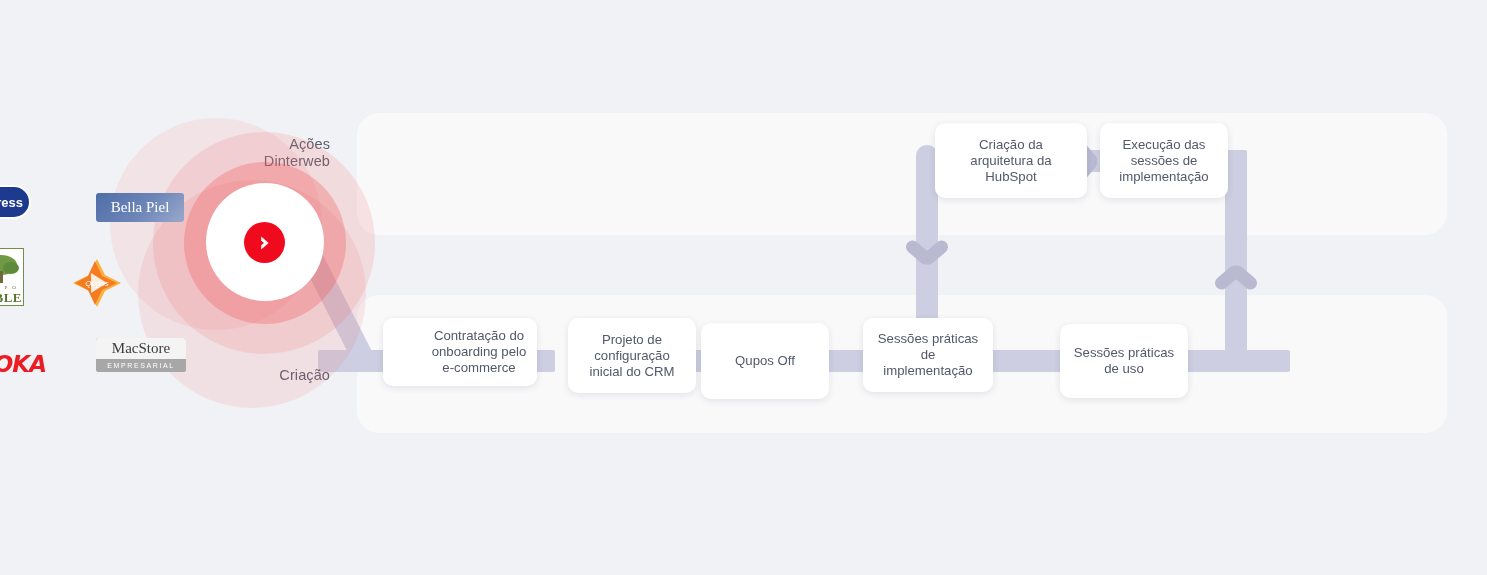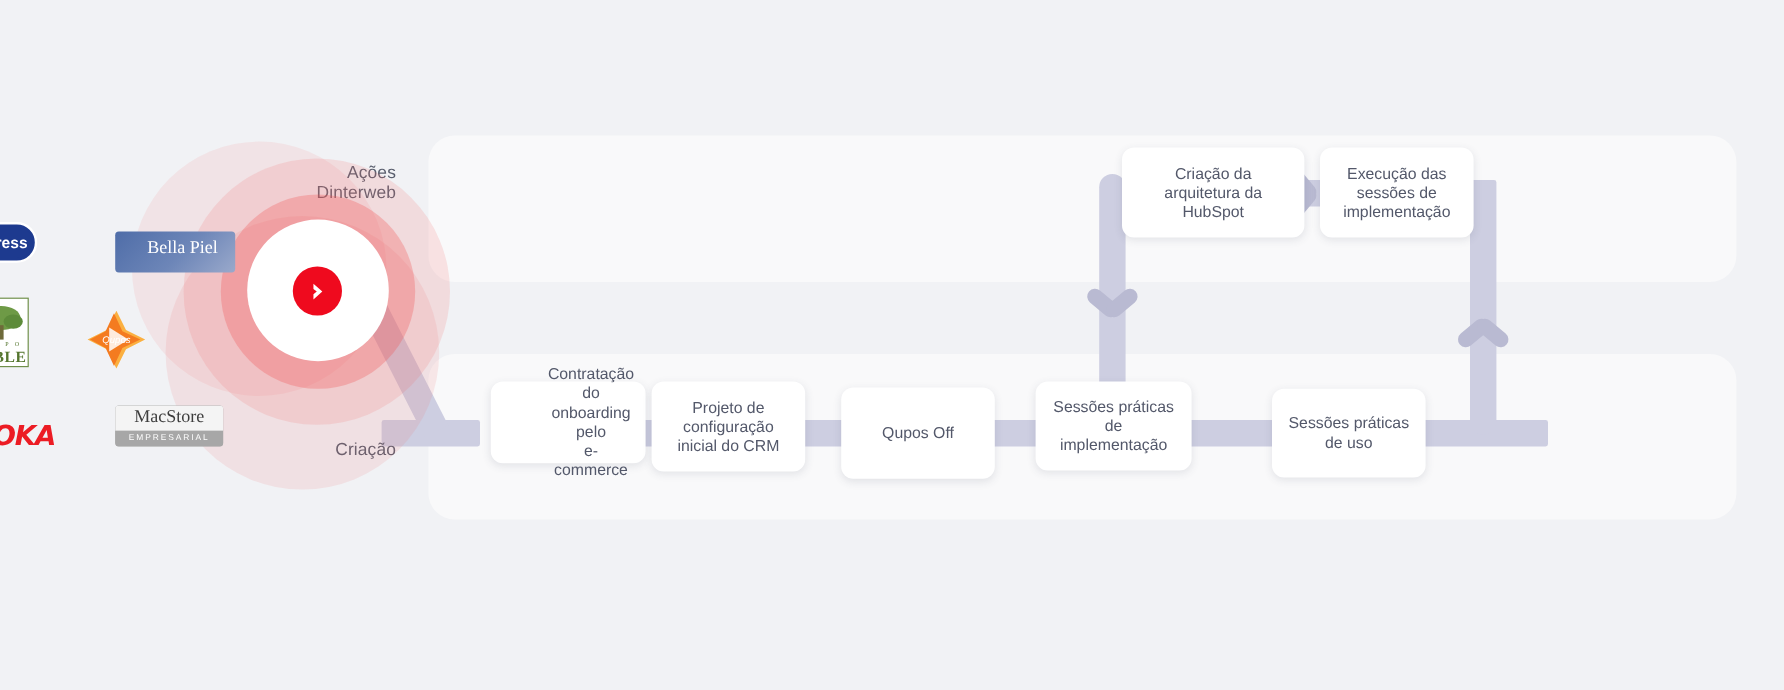--- a/index.html
+++ b/index.html
@@ -163,26 +163,25 @@
 
   #logo-soka {
     left: -22px; top: 352px; width: 68px; height: 24px;
     color: #ec1c24; font-size: 23px; font-weight: bold; font-style: italic;
     letter-spacing: -1px; line-height: 24px;
     font-family: "DejaVu Sans", sans-serif;
     display: flex; align-items: center; justify-content: flex-end;
   }
 
   #logo-bella {
-    left: 96px; top: 193px; width: 88px; height: 34px;
+    left: 96px; top: 193px; width: 88px; height: 29px;
     background: linear-gradient(135deg, #4f6da8 0%, #6d86b8 55%, #9aa9cb 100%);
     border-radius: 3px;
     color: #ffffff; font-size: 15px; line-height: 29px; text-align: center;
     font-family: "Liberation Serif", serif;
-    padding-left: 12px;
   }
 
   #logo-qupos {
     left: 71px; top: 257px; width: 52px; height: 52px; font-style: italic;
   }
 
   #logo-macstore {
     left: 96px; top: 338px; width: 90px; height: 34px;
     border-radius: 3px; overflow: hidden;
     background: #a7a7a7;
@@ -236,24 +235,24 @@
 Dinterweb</div>
   <div class="lane-label" id="label-service">Criação</div>
 
   <div class="card" style="left:935px;  top:123px; width:152px; height:75px;">Criação da
 arquitetura da
 HubSpot</div>
   <div class="card" style="left:1100px; top:123px; width:128px; height:75px;">Execução das
 sessões de
 implementação</div>
 
-  <div class="card" style="left:409px;  top:318px; width:129px; height:68px;padding-left:47px;">Contratação do
+  <div class="card" style="left:383px;  top:318px; width:154px; height:68px;padding-left:47px;">Contratação do
 onboarding pelo
 e-commerce</div>
-  <div class="card" style="left:543px;  top:318px; width:128px; height:75px;">Projeto de
+  <div class="card" style="left:568px;  top:318px; width:128px; height:75px;">Projeto de
 configuração
 inicial do CRM</div>
   <div class="card" style="left:701px;  top:323px; width:128px; height:76px;">Qupos Off</div>
   <div class="card" style="left:863px;  top:318px; width:130px; height:74px;">Sessões práticas
 de
 implementação</div>
   <div class="card" style="left:1060px; top:324px; width:128px; height:74px;">Sessões práticas
 de uso</div>
 
   <div id="hub">

